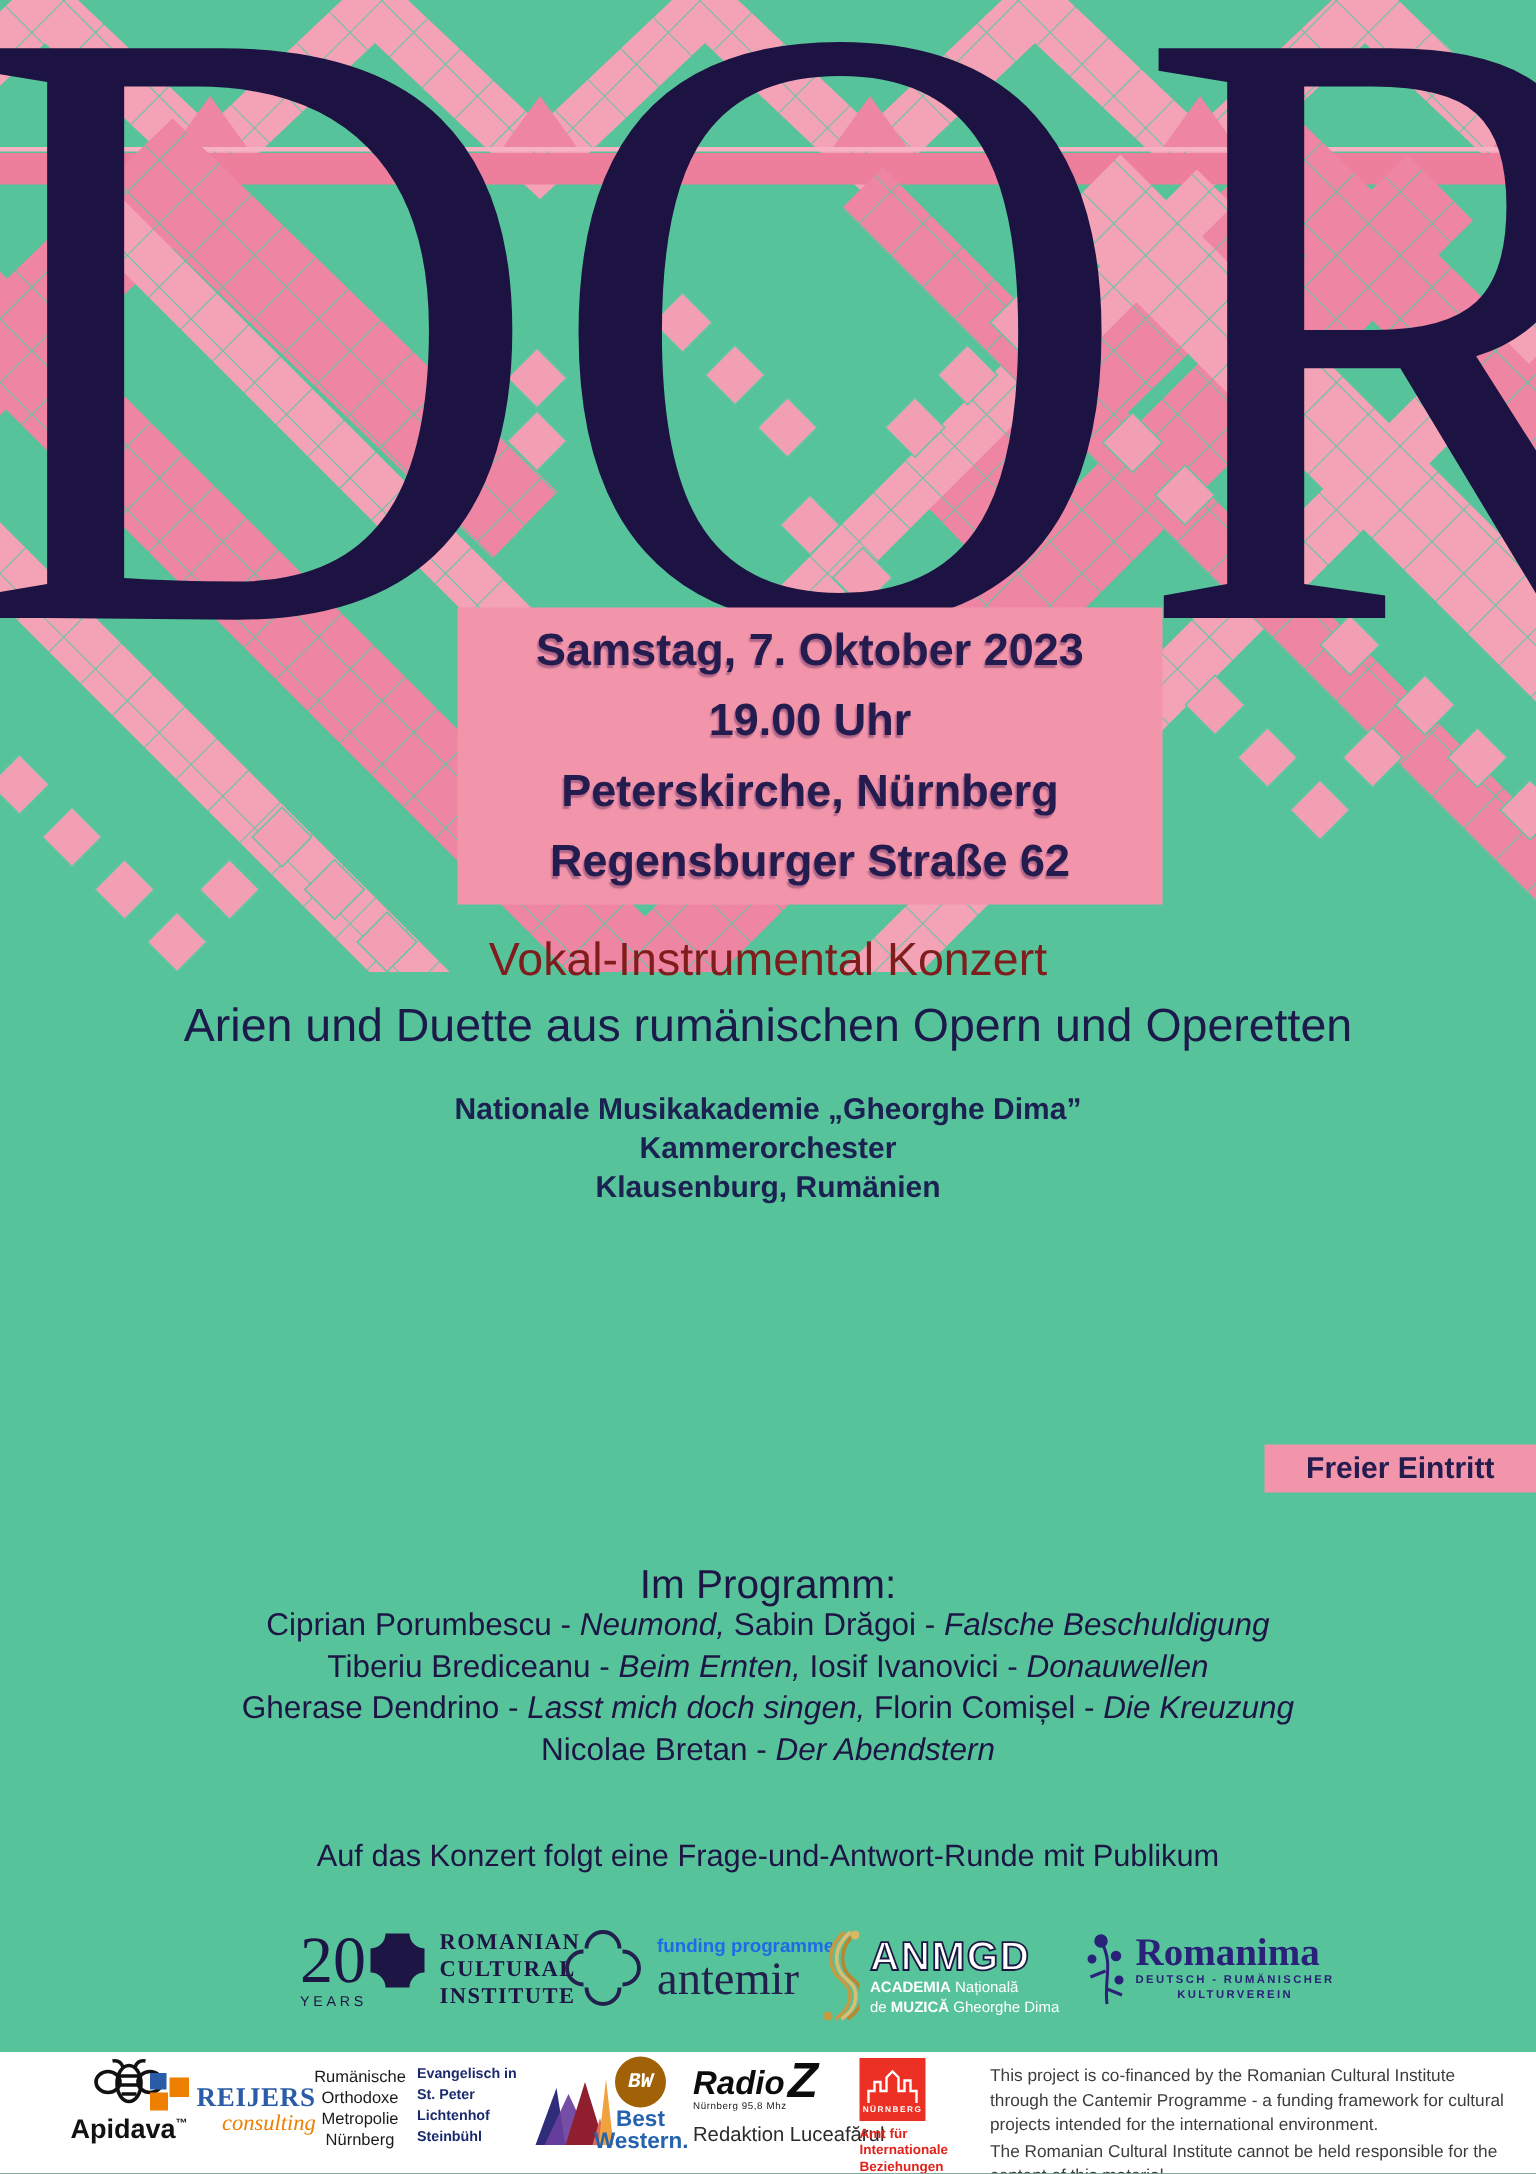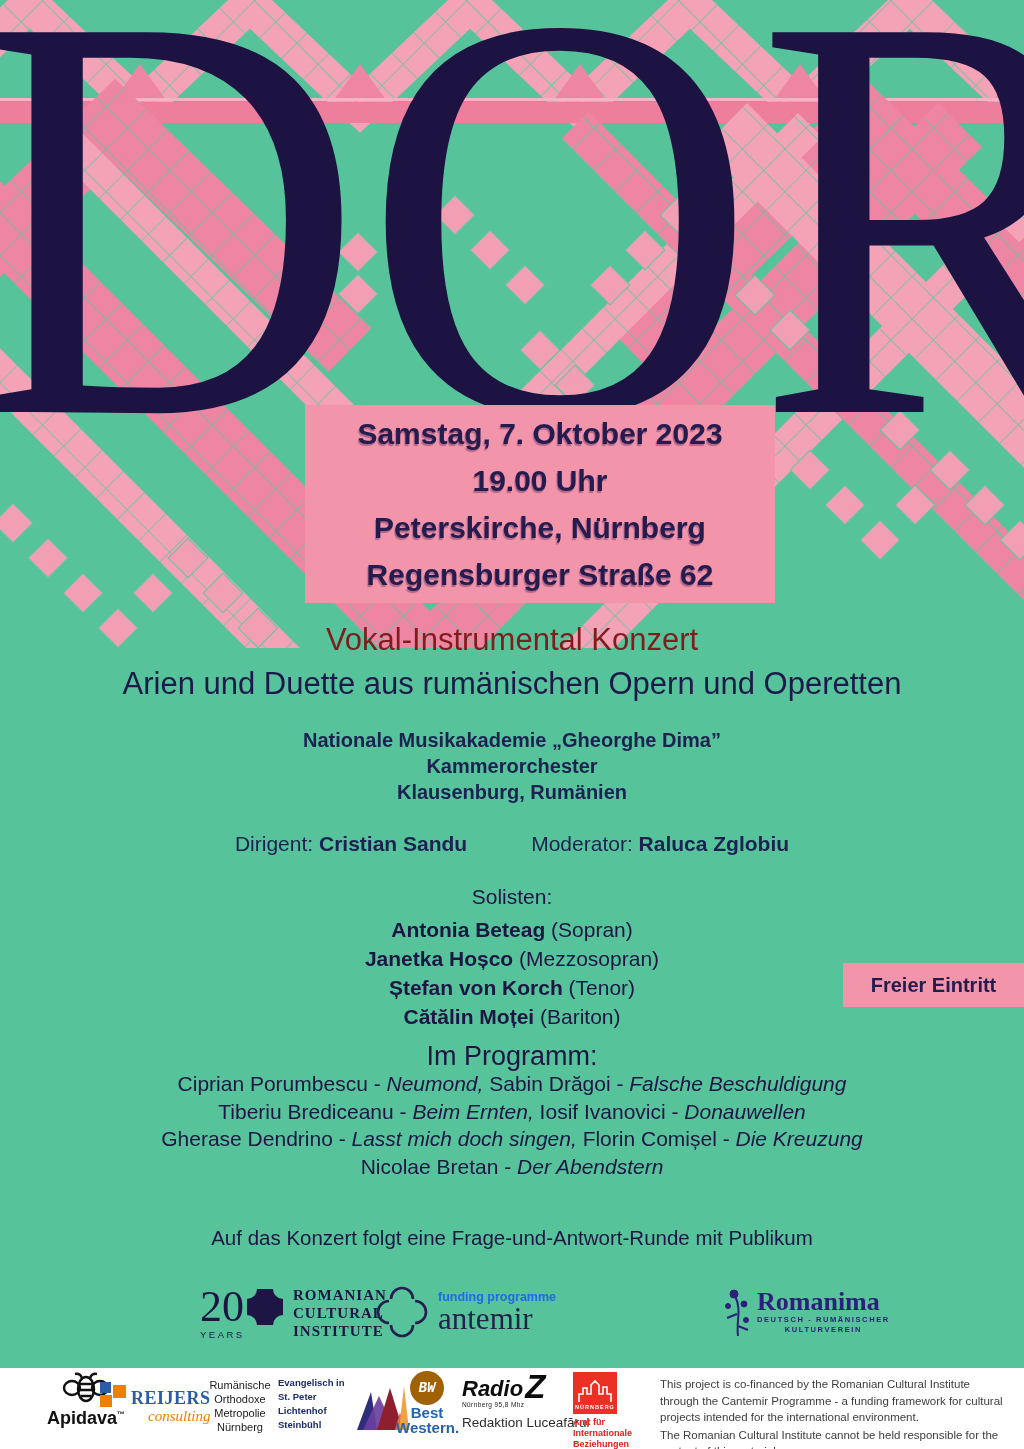--- a/index.html
+++ b/index.html
@@ -19,21 +19,21 @@
   .ens-line{font-size:20px;font-weight:bold;line-height:26px;color:#1b2150;}
   .credits{top:832px;font-size:21px;display:flex;justify-content:center;gap:64px;color:#1b2150;}
   .soloists{top:884px;}
   .sol-head{font-size:21px;line-height:26px;margin-bottom:5px;}
   .sol-row{font-size:21px;line-height:29px;}
   .program{top:1042px;}
   .prog-head{font-size:27px;line-height:28px;}
   .prog-line{font-size:21px;line-height:27.5px;}
   .qa{top:1226px;font-size:20.5px;}
 
-  .badge{position:absolute;left:843px;top:963px;width:181px;height:44px;background:#f295ab;z-index:3;
+  .badge{position:absolute;left:843px;top:963px;width:181px;height:32px;background:#f295ab;z-index:3;
          display:flex;align-items:center;justify-content:center;font-size:20px;font-weight:bold;color:#241b4e;}
 
   
   .partner{position:absolute;z-index:2;display:flex;align-items:center;}
   .icr{left:200px;top:1286px;gap:9px;}
   .icr-num{font-family:"Liberation Serif",serif;font-size:44px;color:#1d1544;line-height:40px;}
   .icr-years{font-size:9.5px;letter-spacing:2.5px;color:#1d1544;margin-top:2px;text-align:left;}
   .icr-line{font-family:"Liberation Serif",serif;font-size:15px;font-weight:bold;letter-spacing:1px;
             line-height:18px;color:#1d1544;}
   .cantemir{left:374px;top:1284px;gap:8px;}
@@ -166,34 +166,21 @@
 
   <div class="ctext title1">Vokal-Instrumental Konzert</div>
   <div class="ctext title2">Arien und Duette aus rumänischen Opern und Operetten</div>
 
   <div class="ctext ensemble">
       <div class="ens-line">Nationale Musikakademie „Gheorghe Dima”</div>
       <div class="ens-line">Kammerorchester</div>
       <div class="ens-line">Klausenburg, Rumänien</div>
     </div>
 
-  <div class="ctext credits">
-    <span><span>Dirigent:</span> <b>Cristian Sandu</b></span>
-    <span><span>Moderator:</span> <b>Raluca Zglobiu</b></span>
-  </div>
-
-  <div class="ctext soloists">
-    <div class="sol-head">Solisten:</div>
-    <div>
-        <div class="sol-row"><b>Antonia Beteag</b> (Sopran)</div>
-        <div class="sol-row"><b>Janetka Hoșco</b> (Mezzosopran)</div>
-        <div class="sol-row"><b>Ștefan von Korch</b> (Tenor)</div>
-        <div class="sol-row"><b>Cătălin Moței</b> (Bariton)</div>
-      </div>
-  </div>
+
 
   <div class="badge">Freier Eintritt</div>
 
   <div class="ctext program">
     <div class="prog-head">Im Programm:</div>
     <div>
         <div class="prog-line"><span>Ciprian Porumbescu - </span><i>Neumond,</i><span> Sabin Drăgoi - </span><i>Falsche Beschuldigung</i></div>
         <div class="prog-line"><span>Tiberiu Brediceanu - </span><i>Beim Ernten,</i><span> Iosif Ivanovici - </span><i>Donauwellen</i></div>
         <div class="prog-line"><span>Gherase Dendrino - </span><i>Lasst mich doch singen,</i><span> Florin Comișel - </span><i>Die Kreuzung</i></div>
         <div class="prog-line"><span>Nicolae Bretan - </span><i>Der Abendstern</i></div>
@@ -231,20 +218,36 @@
         <path d="M15 17 A11 11 0 0 0 15 39"></path>
         <path d="M41 17 A11 11 0 0 1 41 39"></path>
       </g>
     </svg>
     <div>
       <div class="cant-funding">funding programme</div>
       <div class="cant-name">antemir</div>
     </div>
   </div>
 
+  <div class="partner anmgd">
+    <svg width="28" height="62">
+      <g fill="none" stroke-width="2.4">
+        <path d="M18 2 C6 12 6 26 16 34 C24 40 24 52 12 60" stroke="#c59a43"></path>
+        <path d="M22 2 C10 12 10 26 20 34 C28 40 28 52 16 60" stroke="#dcbd72"></path>
+        <path d="M26 2 C14 12 14 26 24 34 C32 40 32 52 20 60" stroke="#b8872f"></path>
+      </g>
+      <circle cx="25" cy="4" r="3" fill="#d8b765"></circle>
+        <circle cx="7" cy="58" r="3" fill="#c59a43"></circle>
+    </svg>
+    <div>
+      <div class="anmgd-acr">ANMGD</div>
+      <div class="anmgd-sub"><b>ACADEMIA</b><span> Națională</span></div>
+      <div class="anmgd-sub"><span>de </span><b>MUZICĂ</b><span> Gheorghe Dima</span></div>
+    </div>
+  </div>
 
   <div class="partner romanima">
     <svg width="30" height="52">
       <g stroke="#2a2178" fill="#2a2178">
         <path d="M16 50 C14 34 20 24 13 10" fill="none" stroke-width="2"></path>
         <circle cx="12" cy="8" r="4"></circle>
           <circle cx="22" cy="18" r="3"></circle>
         <circle cx="6" cy="20" r="2.5"></circle>
           <circle cx="24" cy="34" r="2.5"></circle>
         <path d="M16 40 L26 44" stroke-width="2"></path>

